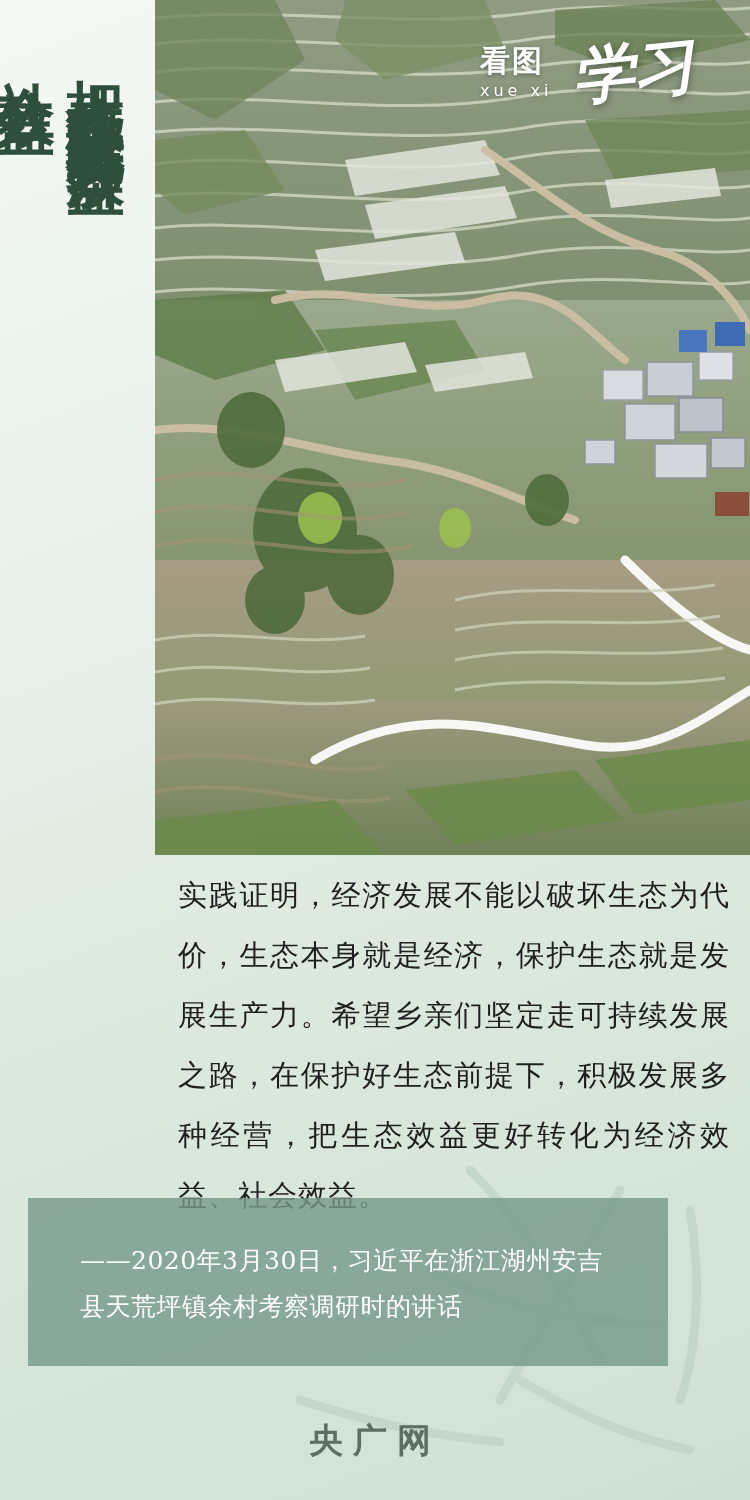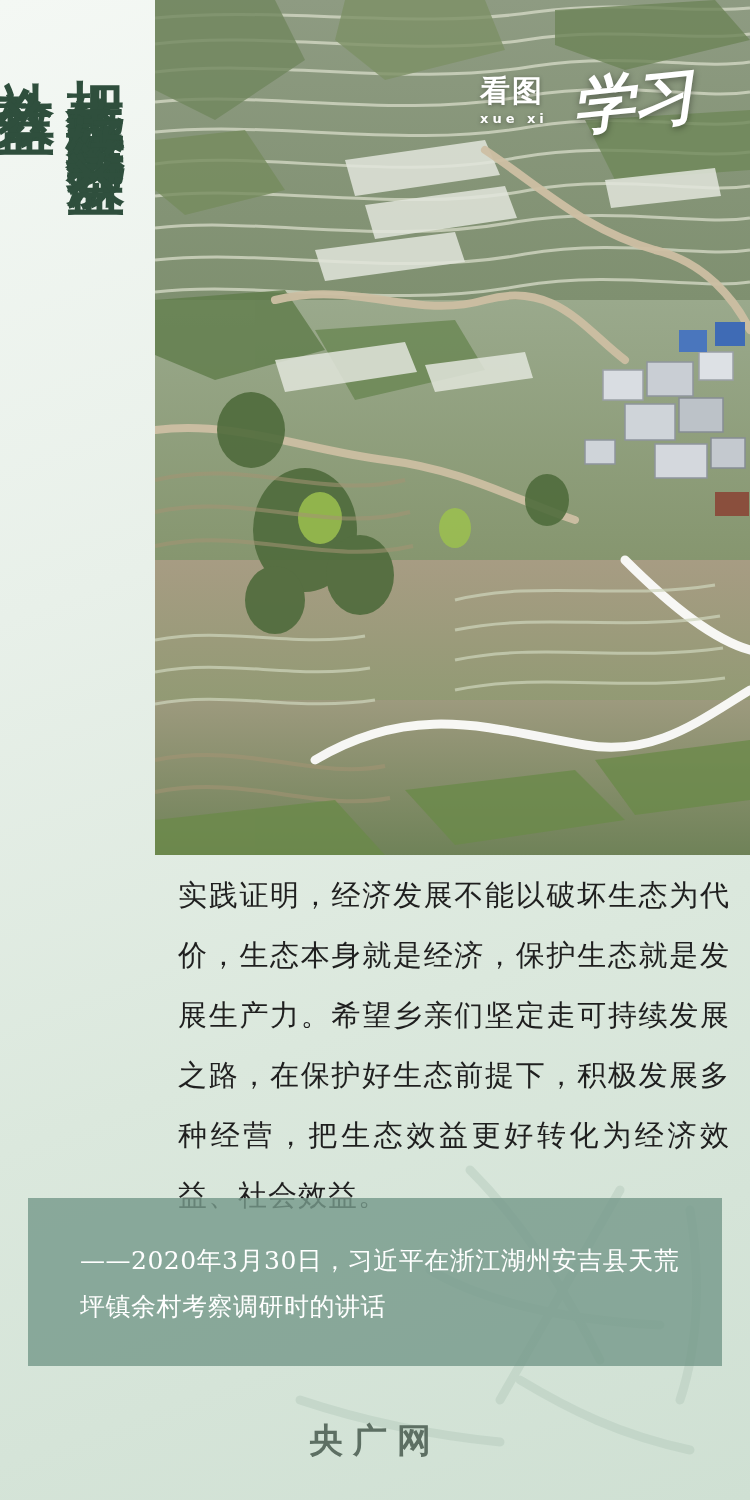--- a/index.html
+++ b/index.html
@@ -71,21 +71,21 @@
     overflow: hidden;
     z-index: 2;
     background: #7d8a6c;
   }
   .photo svg { display: block; }
 
   
   .brandmark {
     position: absolute;
     right: 28px;
-    top: 59px;
+    top: 29px;
     z-index: 5;
     color: #ffffff;
     text-align: right;
     width: 260px;
     height: 90px;
   }
   .brand-kan {
     position: absolute;
     left: 18px;
     top: 12px;
@@ -94,22 +94,22 @@
     font-size: 30px;
     letter-spacing: 2px;
     color: #ffffff;
     text-shadow: 0 1px 4px rgba(0,0,0,.35);
   }
   .brand-pinyin {
     position: absolute;
     left: 18px;
     top: 52px;
     font-family: "DejaVu Sans", sans-serif;
-    font-weight: bold;
-    font-size: 13px;
+    font-weight: normal;
+    font-size: 16px;
     letter-spacing: 4px;
     color: #ffffff;
     text-shadow: 0 1px 4px rgba(0,0,0,.35);
   }
   .brand-script {
     position: absolute;
     left: 110px;
     top: 0px;
     font-family: "DejaVu Serif", "Liberation Serif", serif;
     font-style: italic;
@@ -135,21 +135,21 @@
     letter-spacing: 1px;
     text-align: justify;
     z-index: 4;
   }
 
   
   .source-box {
     position: absolute;
     left: 28px;
     top: 1198px;
-    width: 694px;
+    width: 640px;
     height: 168px;
     background: rgba(118, 154, 139, 0.82);
     z-index: 4;
     box-sizing: border-box;
     padding: 40px 42px 0 52px;
   }
   .source-text {
     font-family: "DejaVu Serif", "Liberation Serif", serif;
     font-size: 25px;
     line-height: 46px;

